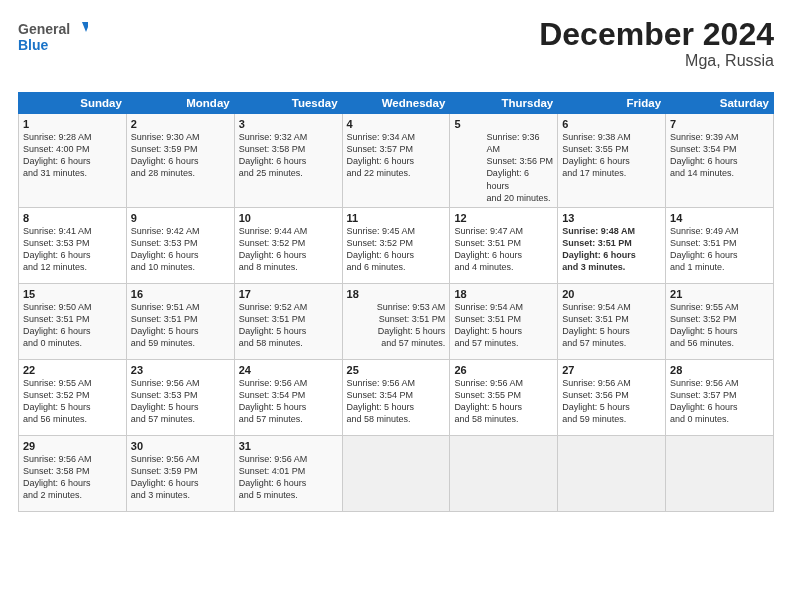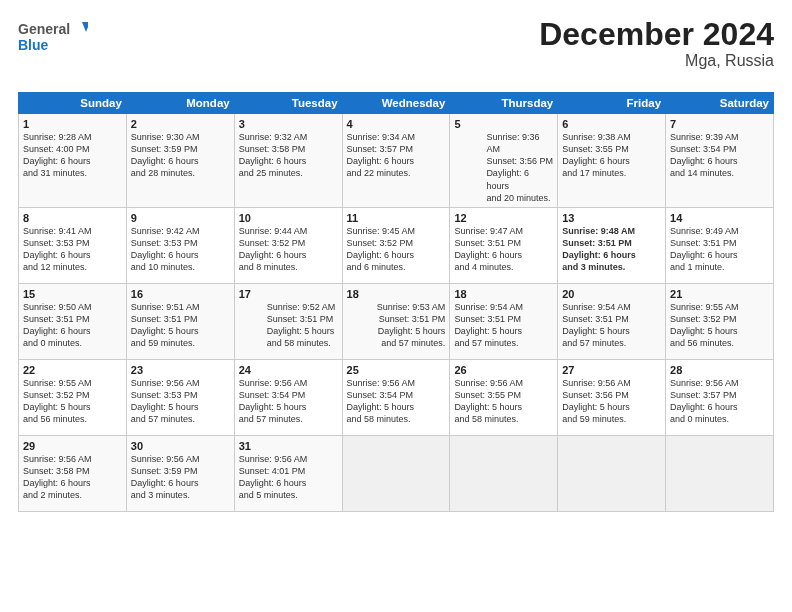--- a/index.html
+++ b/index.html
@@ -227,21 +227,21 @@
           </td>
           <td>
             <span class="day-num">16</span>
             <div class="day-info" style="white-space: pre-line;">Sunrise: 9:51 AM
 Sunset: 3:51 PM
 Daylight: 5 hours
 and 59 minutes.</div>
           </td>
           <td>
             <span class="day-num">17</span>
-            <div class="day-info" style="white-space: pre-line; margin-left: 28px;">Sunrise: 9:52 AM
+            <div class="day-info" style="white-space: pre-line;">Sunrise: 9:52 AM
 Sunset: 3:51 PM
 Daylight: 5 hours
 and 58 minutes.</div>
           </td>
           <td>
             <span class="day-num">18</span>
             <div class="day-info" style="white-space: pre-line; text-align: right;">Sunrise: 9:53 AM
 Sunset: 3:51 PM
 Daylight: 5 hours
 and 57 minutes.</div>

